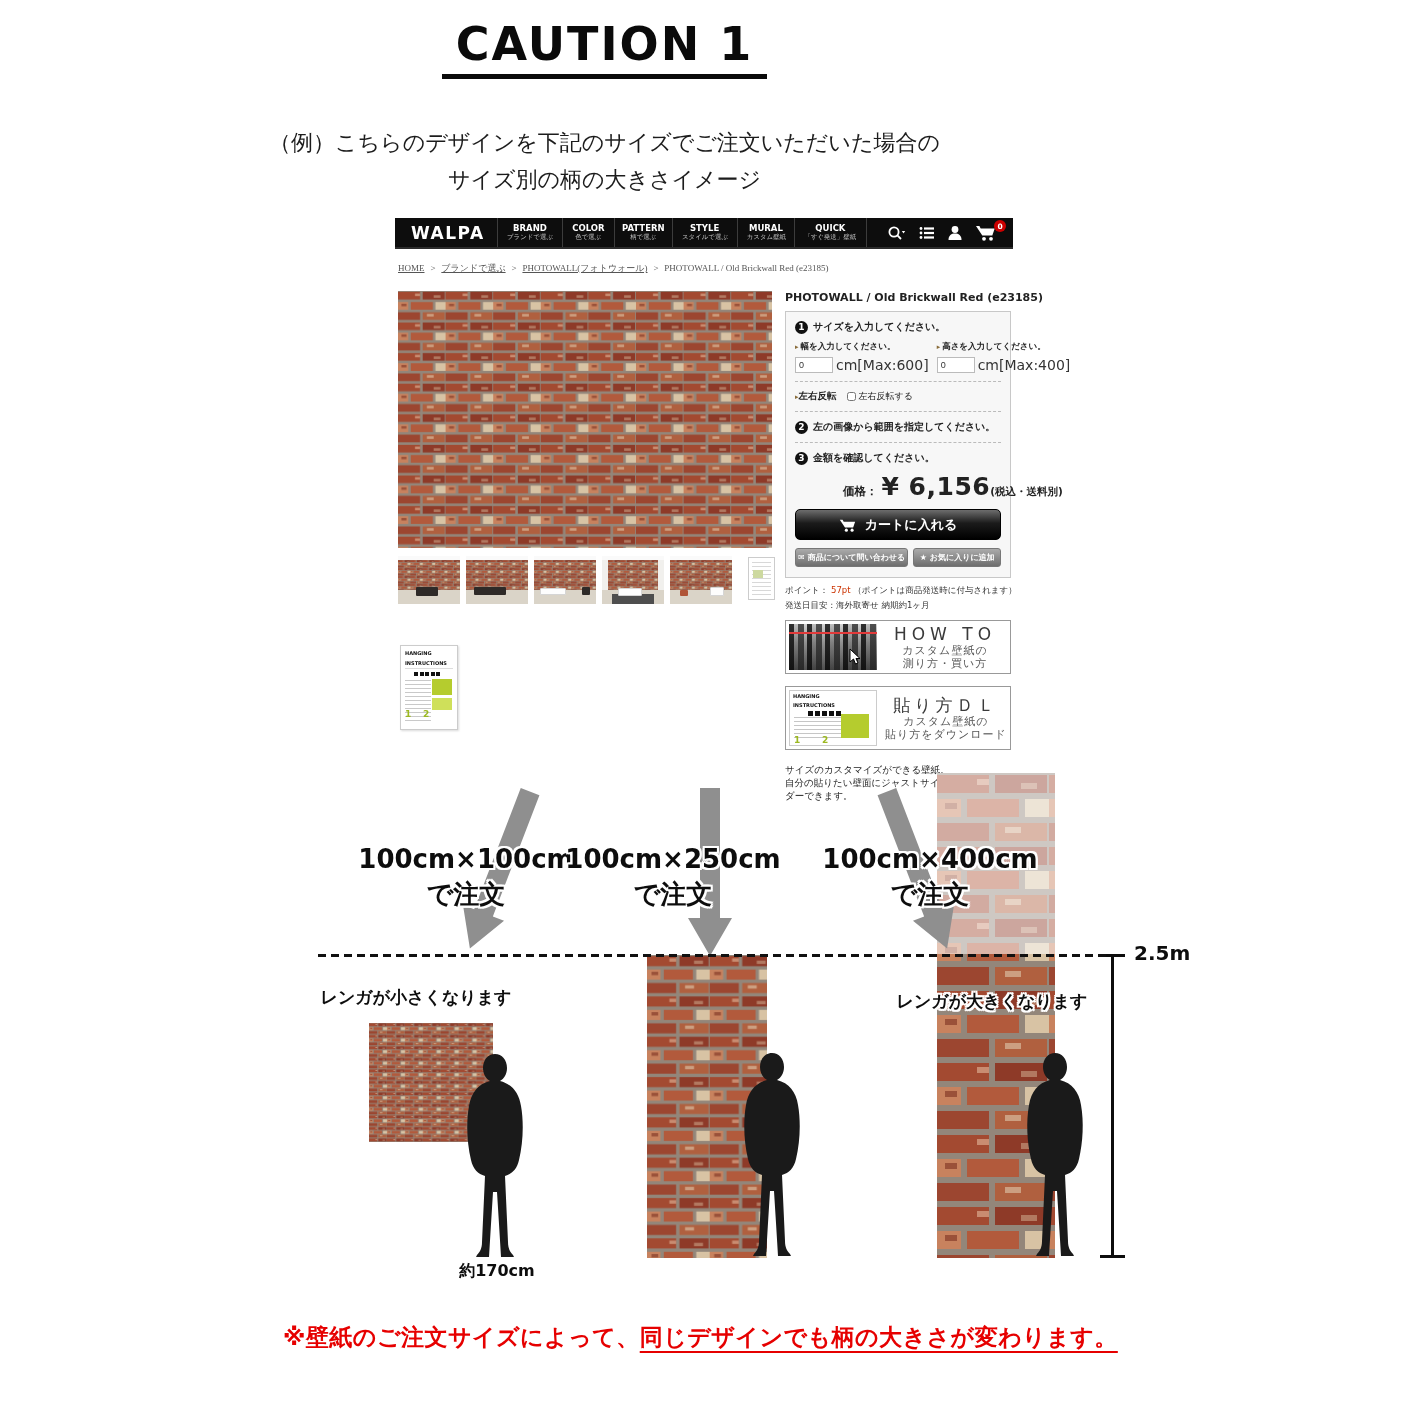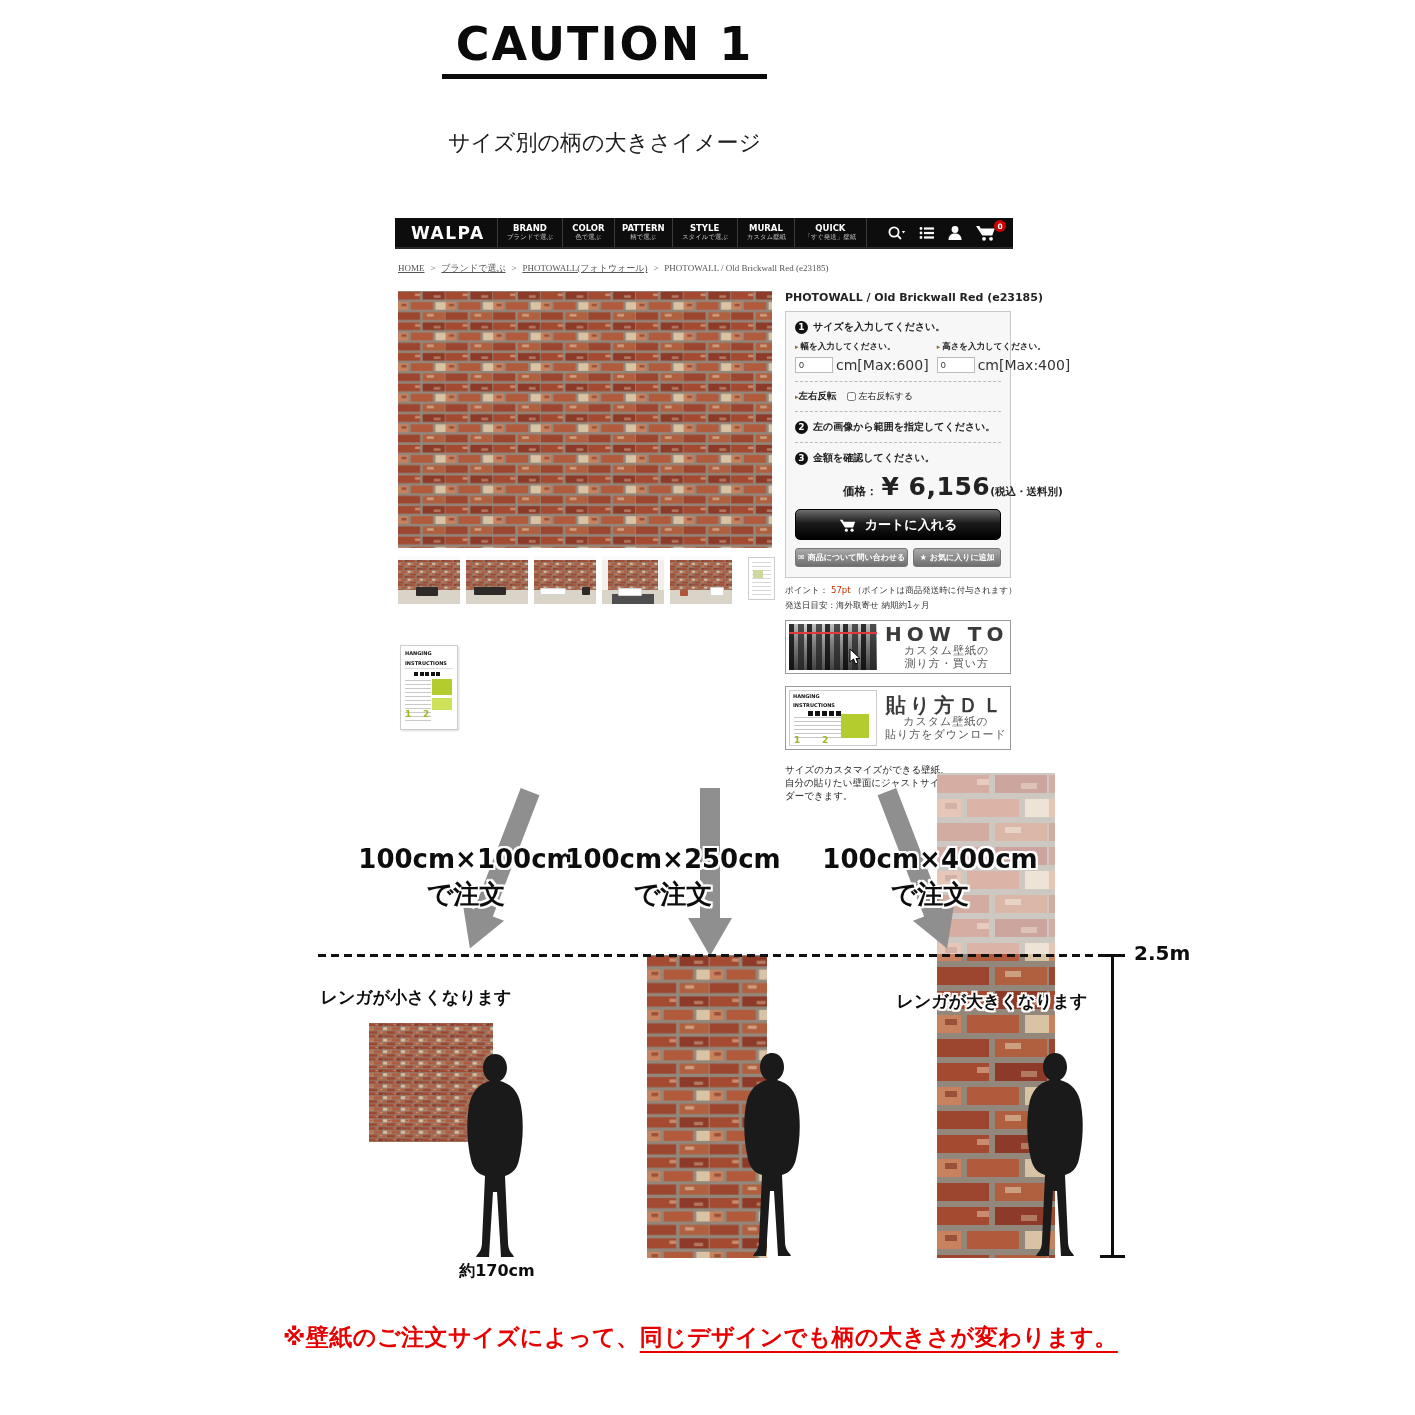--- a/index.html
+++ b/index.html
@@ -77,21 +77,21 @@
   .howto { height:54px; }
   .dlbox { height:64px; margin-top:12px; }
   .forest { width:88px; height:46px; position:relative; flex:0 0 88px;
             background-image:
               repeating-linear-gradient(90deg, rgba(15,15,15,.85) 0 5px, rgba(110,110,110,.35) 5px 9px,
                 rgba(40,40,40,.8) 9px 15px, rgba(160,160,160,.3) 15px 18px),
               linear-gradient(#e9e9e9, #8a8a8a 40%, #2a2a2a); }
   .forest-redline { position:absolute; left:0; right:0; top:8px; height:2px; background:#e23a3a; }
   .forest-cursor { position:absolute; right:16px; bottom:4px; width:12px; height:18px; }
   .infotxt { text-align:center; flex:1; }
-  .infottl { font-size:20px; font-weight:700; letter-spacing:5px; color:#3a3a3a; line-height:20px; white-space:nowrap; }
+  .infottl { font-size:17px; font-weight:400; letter-spacing:5px; color:#3a3a3a; line-height:20px; white-space:nowrap; }
   .infosub { font-size:11px; color:#555; line-height:13px; letter-spacing:1px; white-space:nowrap; }
   .hangmini { width:88px; height:56px; flex:0 0 88px; background:#fff; border:1px solid #ccc; position:relative; overflow:hidden; }
   .hm-t { font-size:5px; font-weight:800; line-height:5.5px; margin:3px 0 0 3px; color:#111; letter-spacing:0; }
   .hm-sq { display:flex; gap:2px; margin:3px 0 0 18px; }
   .hm-sq i { width:5px; height:5px; background:#111; display:block; }
   .hm-green { position:absolute; right:7px; top:23px; width:28px; height:24px; background:#b5cc2e; }
   .hm-lines { position:absolute; left:4px; top:26px; width:56px; height:24px;
               background:repeating-linear-gradient(180deg,#c6c6c6 0 1px, transparent 1px 4px); }
   .hm-n { position:absolute; bottom:0; font-size:9px; color:#9cb821; font-weight:800; line-height:9px; }
   .pdesc { margin-top:13px; font-size:9.5px; line-height:13px; color:#222; }
@@ -208,20 +208,21 @@
     </symbol>
   </defs>
 </svg>
 
 <div class="canvas">
 
   <div class="title-wrap">
     <span class="page-title">CAUTION 1</span>
   </div>
   <div class="subtitle">
+    <div>（例）こちらのデザインを下記のサイズでご注文いただいた場合の</div>
     <div>サイズ別の柄の大きさイメージ</div>
   </div>
 
   <div class="shot">
 
     <div class="navbar">
       <div class="logo">WALPA</div>
       <div class="menu">
         <div class="mi">
           <span class="mi-l">BRAND</span>

